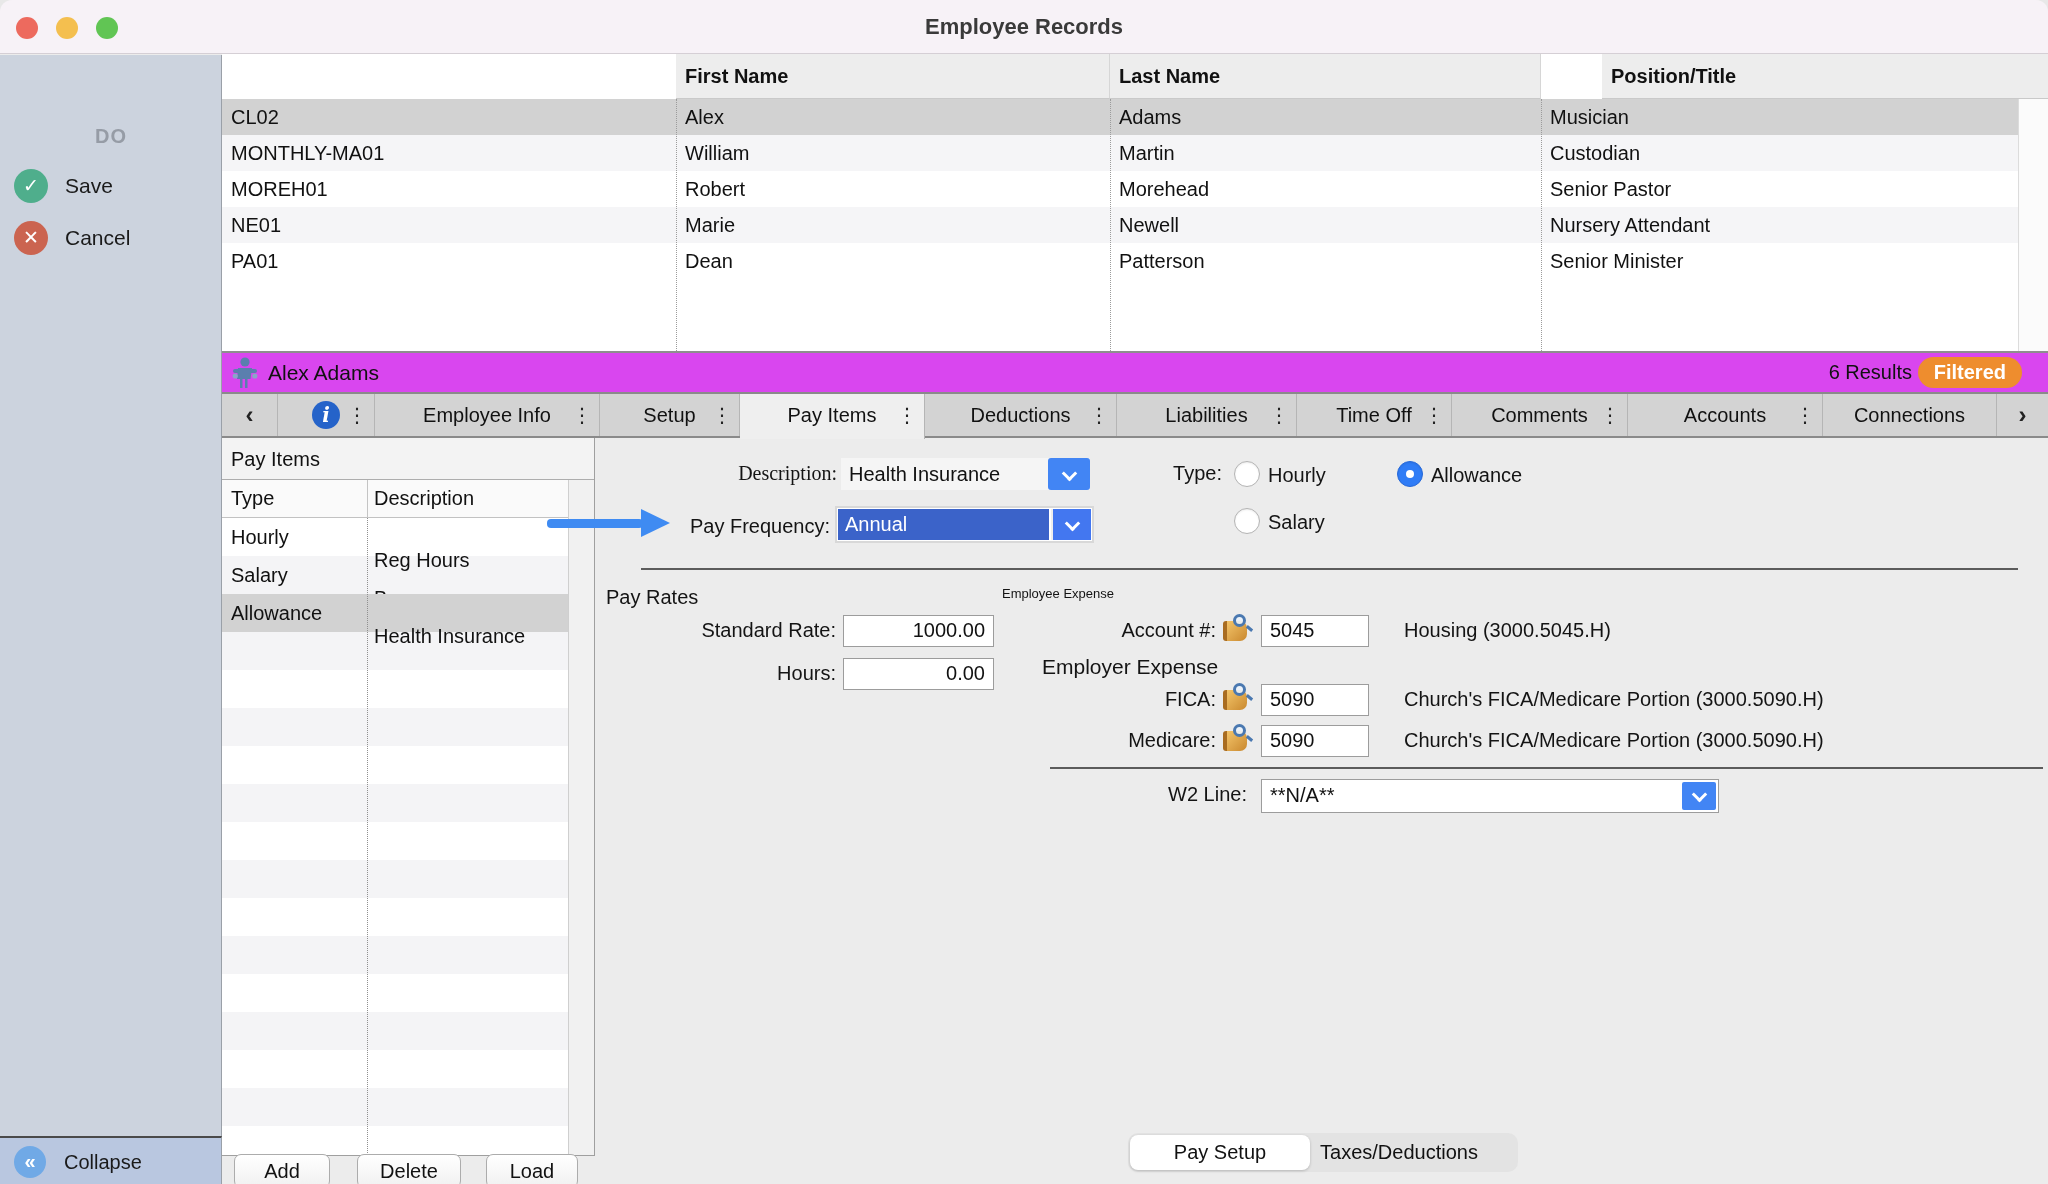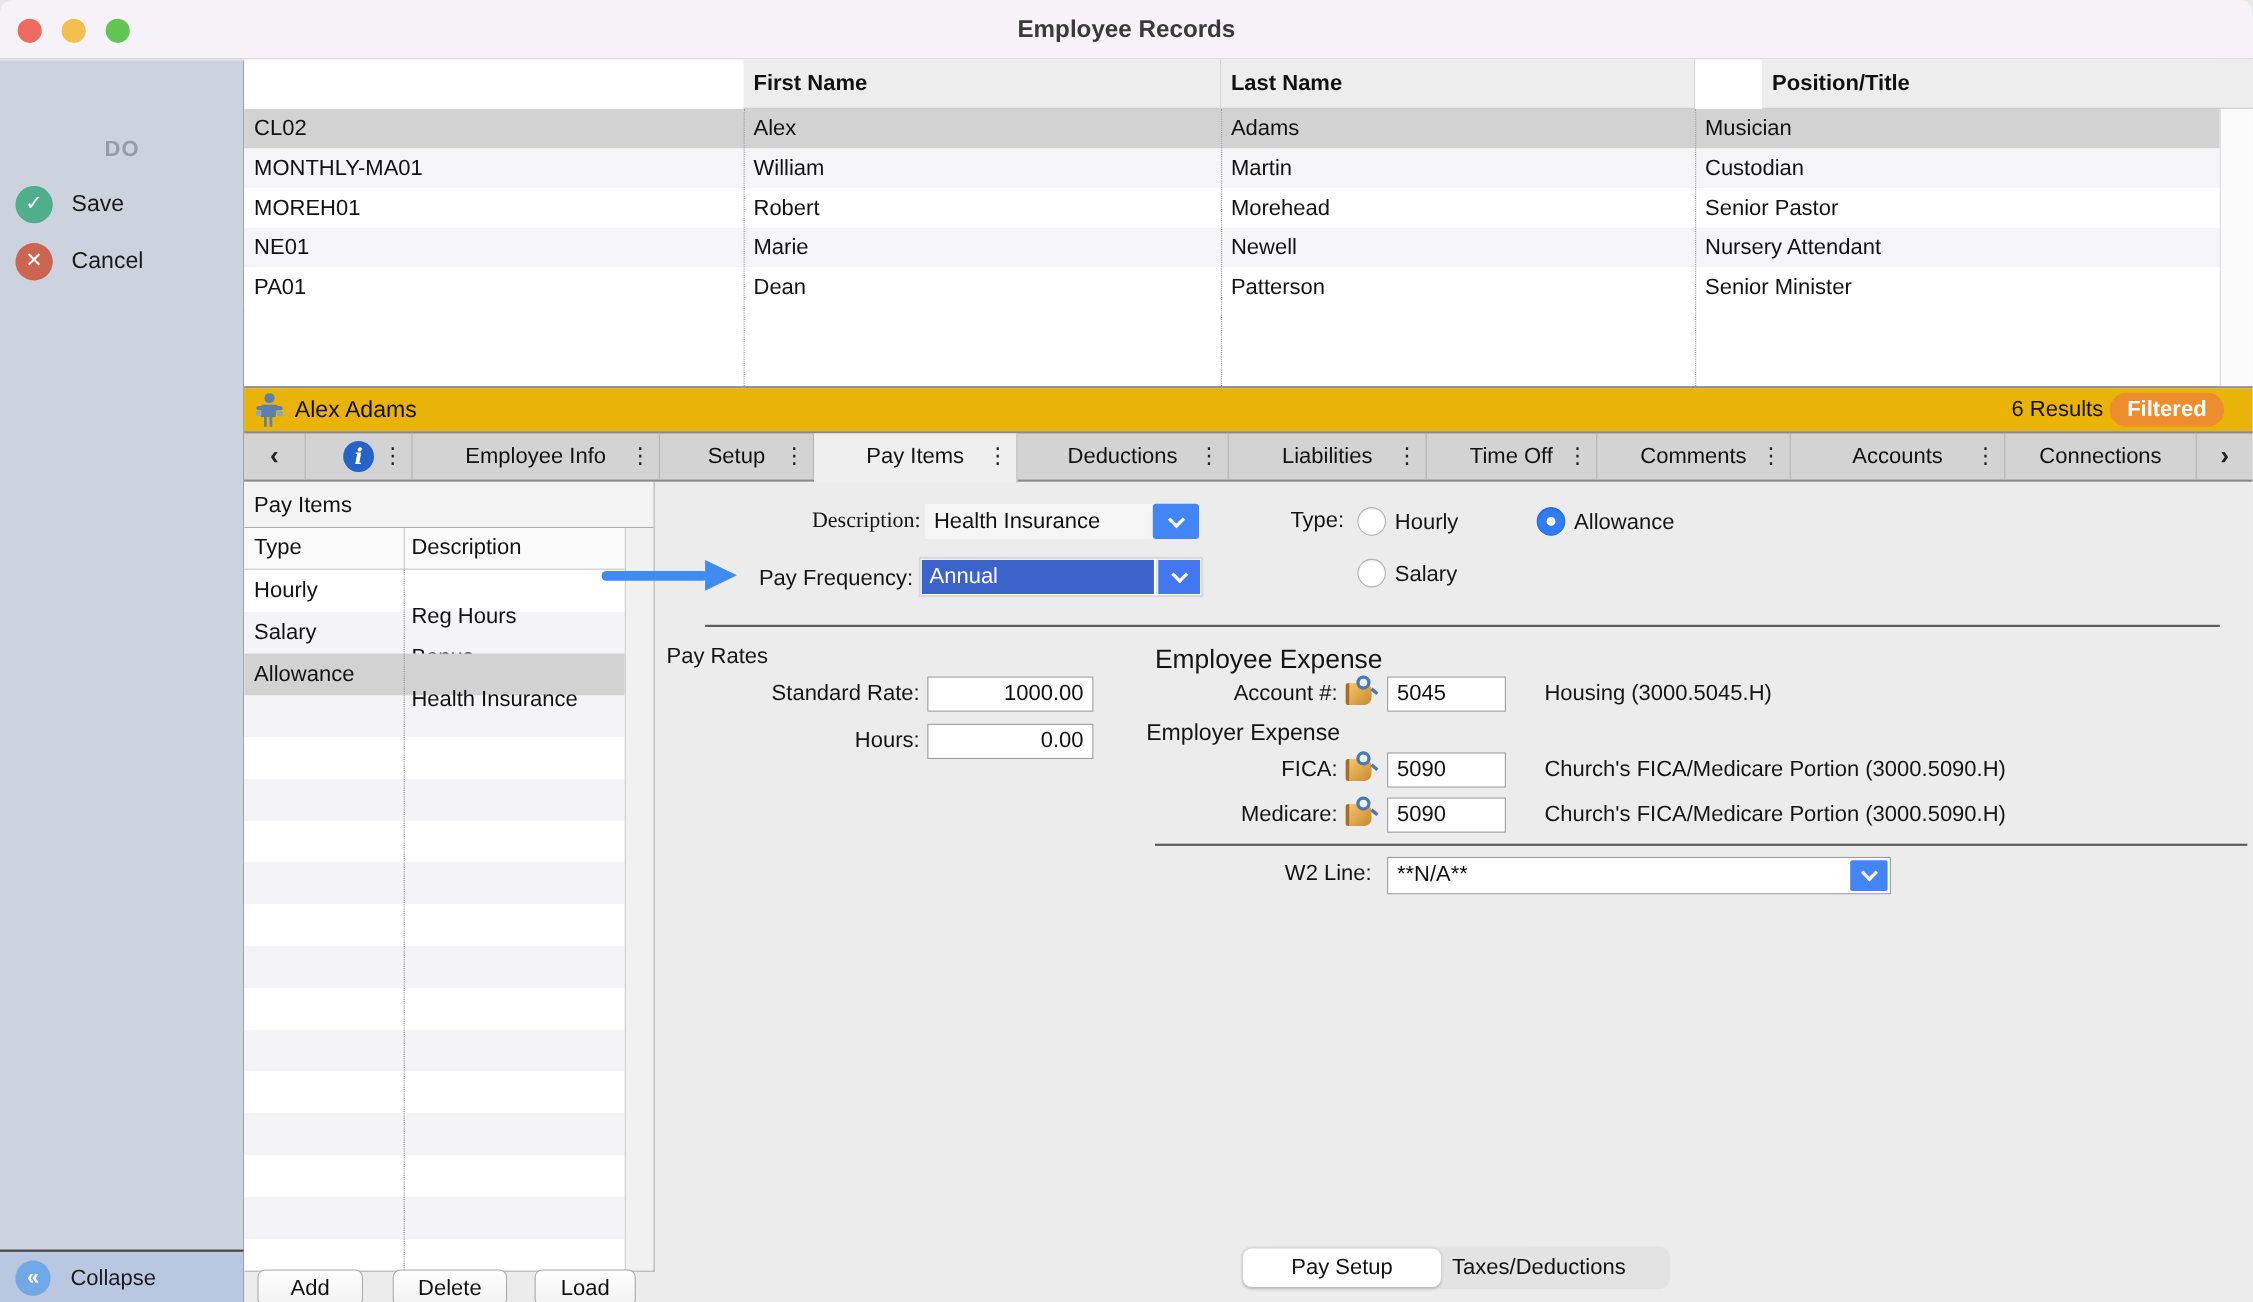--- a/index.html
+++ b/index.html
@@ -41,21 +41,21 @@
   .trow { position:absolute; left:0; width:1796px; height:36px; background:#fff; }
   .trow.alt { background:#f5f5f7; }
   .trow.sel { background:#d2d2d2; }
   .tcell { position:absolute; top:0; height:36px; line-height:36px; padding-left:9px; overflow:hidden; white-space:nowrap; }
   .tc1 { left:0; width:454px; } .tc2 { left:454px; width:434px; } .tc3 { left:888px; width:431px; } .tc4 { left:1319px; width:477px; }
   .vsep { position:absolute; top:45px; height:252px; width:0; border-left:1px dotted #9b9b9b; }
   #sep1 { left:454px; } #sep2 { left:888px; } #sep3 { left:1319px; }
   #tbl-scroll { position:absolute; left:1796px; top:45px; width:30px; height:252px; background:#fbfbfb; border-left:1px solid #dcdcdc; }
 
   
-  #record-bar { position:absolute; left:222px; top:353px; width:1826px; height:39px; background:#eab308; }
+  #record-bar { position:absolute; left:222px; top:353px; width:1826px; height:39px; background:#d946ef; }
   #person-ic { position:absolute; left:10px; top:4px; width:26px; height:32px; }
   #record-name { position:absolute; left:46px; top:0; line-height:39px; font-size:21px; }
   #results-label { position:absolute; right:136px; top:0; line-height:39px; }
   #filtered-badge { position:absolute; right:26px; top:4px; height:31px; padding:0 16px; border-radius:16px; background:#ee8d2e; color:#fff; font-weight:700; line-height:31px; }
 
   
   #tabbar { position:absolute; left:222px; top:392px; width:1826px; height:46px; background:#d3d3d3; border-top:2px solid #8a8a8a; border-bottom:2px solid #8a8a8a; }
   .tab { position:absolute; top:0; height:42px; border-right:1px solid #b5b5b5; text-align:center; line-height:42px; cursor:default; }
   .tab .tab-menu { position:absolute; right:7px; top:0; line-height:42px; color:#222; font-size:20px; }
   .tab .tab-menu::after { content:"\22EE"; }
@@ -126,21 +126,21 @@
   .divider { position:absolute; height:2px; background:#5c5c5c; }
   #divider1 { left:419px; top:130px; width:1377px; }
   #divider2 { left:828px; top:329px; width:993px; }
 
   #payrates-label { left:384px; top:148px; }
   #std-label { left:390px; top:181px; width:224px; }
   #std-box { left:621px; top:177px; width:151px; height:32px; text-align:right; }
   #hours-label { left:390px; top:224px; width:224px; }
   #hours-box { left:621px; top:220px; width:151px; height:32px; text-align:right; }
 
-  #empexp-label { left:828px; top:148px; font-size:24px; }
+  #empexp-label { left:780px; top:148px; font-size:13px; }
   #acct-label { left:830px; top:181px; width:164px; }
   .acct-ic { position:absolute; width:30px; height:28px; }
   .acct-ic .book { position:absolute; left:0; top:7px; width:24px; height:20px; background:linear-gradient(135deg,#f3c469,#c9882e); border-left:4px solid #a96c20; border-radius:3px 7px 7px 3px; }
   .acct-ic .lens { position:absolute; left:10px; top:0; width:13px; height:13px; border:3px solid #4a78b0; border-radius:50%; background:rgba(235,243,252,.9); }
   .acct-ic .handle { position:absolute; left:23px; top:13px; width:7px; height:3px; background:#4a78b0; transform:rotate(40deg); }
   #acct-ic { left:1001px; top:176px; }
   #acct-box { left:1039px; top:177px; width:108px; height:32px; }
   #acct-desc { left:1182px; top:181px; }
 
   #empexp2-label { left:820px; top:217px; font-size:21px; }

